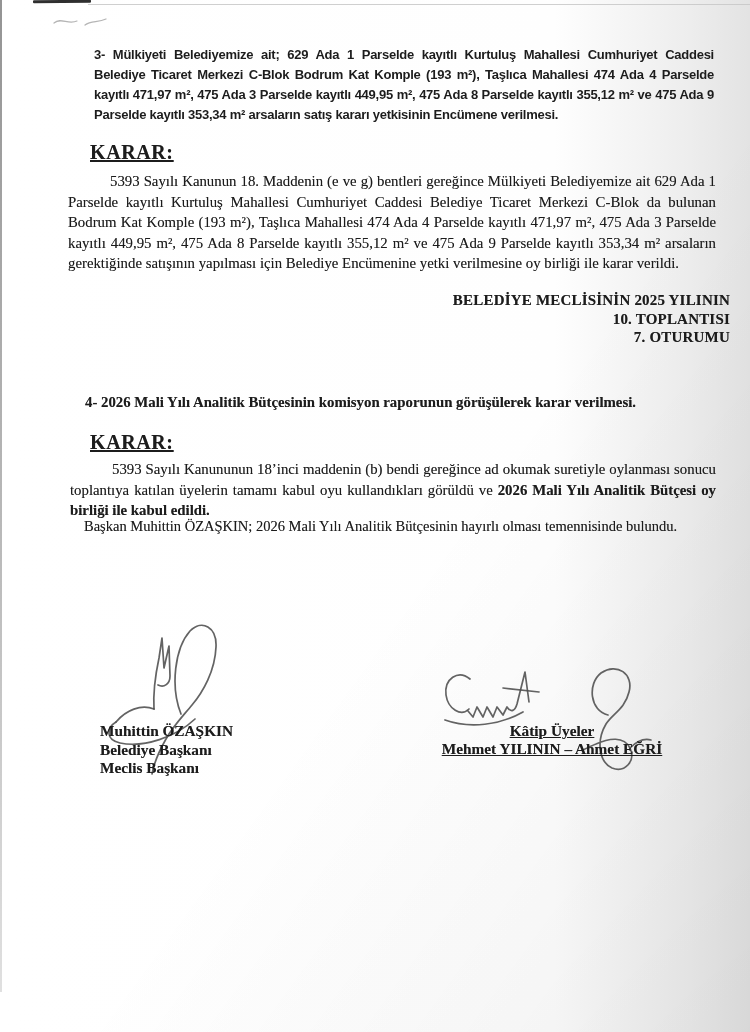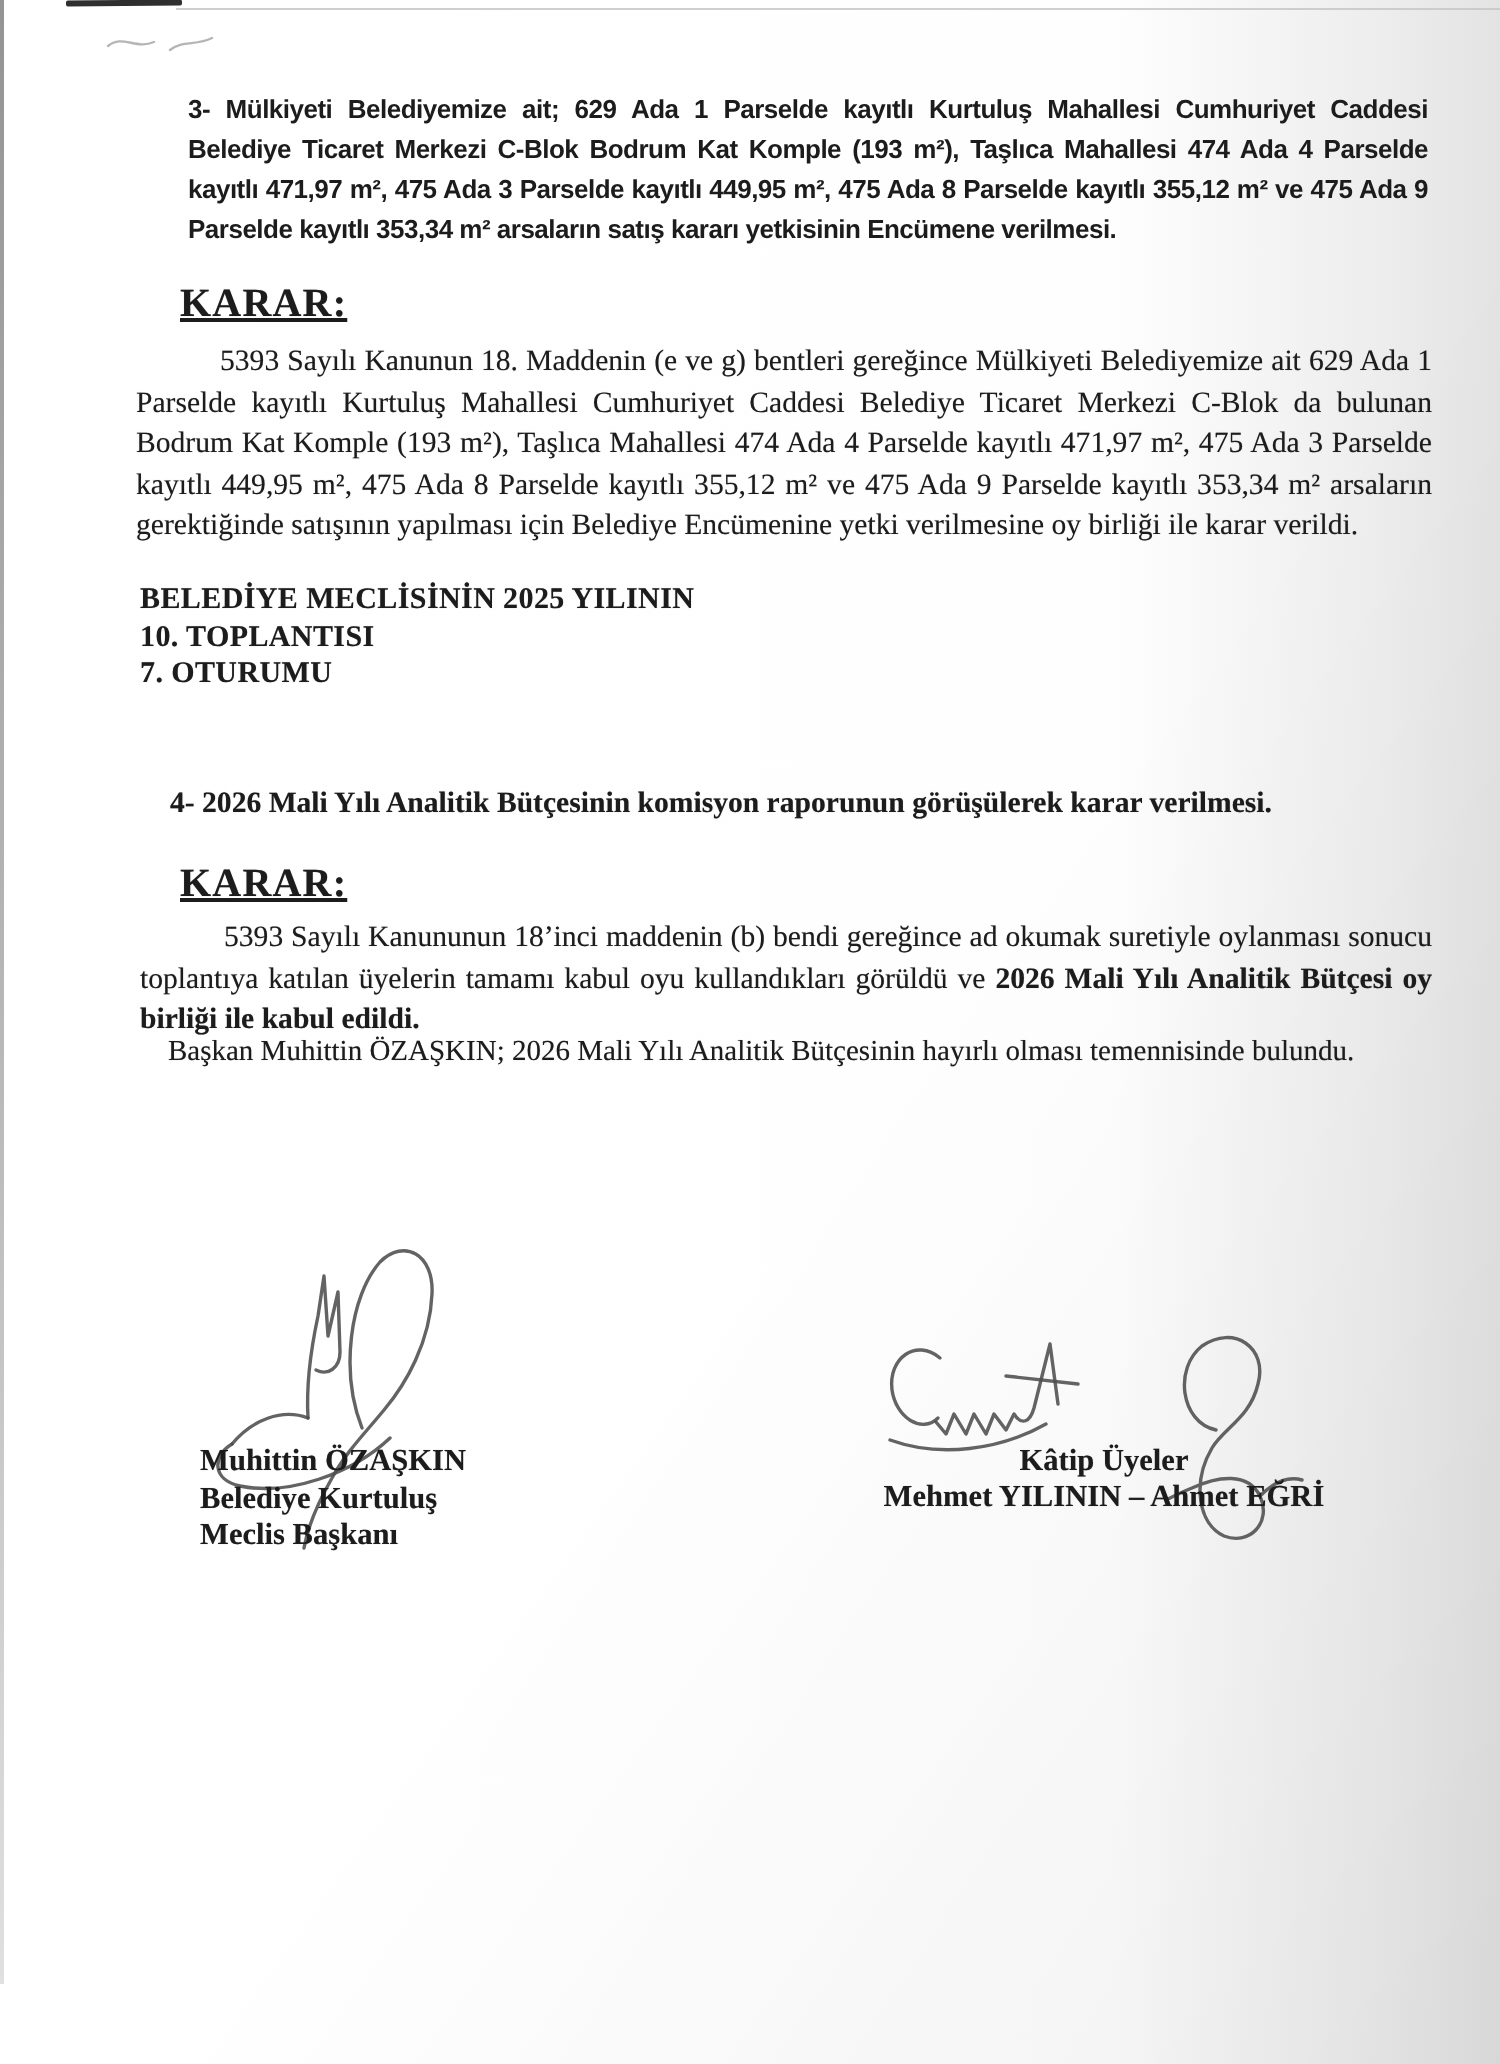--- a/index.html
+++ b/index.html
@@ -44,28 +44,28 @@
   .serif-body {
     font-size: 14.8px; line-height: 20.5px;
     text-align: justify;
   }
   .karar-heading {
     font-size: 20px; font-weight: bold;
     text-decoration: underline;
     letter-spacing: 0.6px;
   }
   .session-heading {
-    text-align: left; font-weight: bold;
+    text-align: right; font-weight: bold;
     font-size: 15px; line-height: 18.5px;
     letter-spacing: 0.2px;
   }
   .item4-line { font-size: 14.8px; font-weight: bold; }
   .followup { font-size: 14.5px; text-indent: 14px; text-align: justify; }
   .sig-text { font-weight: bold; font-size: 15.3px; line-height: 18.5px; }
-  .sig-text-right { font-weight: bold; font-size: 15.3px; line-height: 17.5px; text-align: center; }
+  .sig-text-right { font-weight: bold; font-size: 15.3px; line-height: 17.5px; text-align: center; text-decoration: underline; }
   .indent1 { text-indent: 42px; }
   .ink { text-shadow: 0 0 0.4px rgba(20,20,20,0.45); }
   svg.sig { position: absolute; overflow: visible; }
   svg.sig path {
     fill: none; stroke: #4d4d4d; stroke-width: 1.7;
     stroke-linecap: round; stroke-linejoin: round; opacity: .88;
   }
   svg.squig path { fill: none; stroke: #b5b5b5; stroke-width: 1.2; stroke-linecap: round; }
 </style>
 </head>
@@ -102,21 +102,21 @@
 
 
   <svg class="sig" style="left:96px; top:614px;" width="150" height="165" viewBox="0 0 150 165">
     <path d="M 58 95 C 57 78 60 58 63 44 L 66 24 L 68 54 L 73 32 L 74 62 C 74 70 68 74 62 71"></path>
     <path d="M 85 100 C 74 72 79 34 94 17 C 106 5 121 13 120 33 C 119 57 107 78 96 91 C 87 102 77 112 70 125 C 62 139 58 149 56 160"></path>
     <path d="M 20 108 C 10 114 10 126 24 129 C 48 134 80 123 99 105"></path>
     <path d="M 20 108 C 30 96 45 90 58 95"></path>
   </svg>
   <div class="abs sig-text ink" style="left:100px; top:722px;">
     <div>Muhittin ÖZAŞKIN</div>
-    <div>Belediye Kurtuluş</div>
+    <div>Belediye Başkanı</div>
     <div>Meclis Başkanı</div>
   </div>
 
   <svg class="sig" style="left:438px; top:663px;" width="115" height="75" viewBox="0 0 115 75">
     <path d="M 32 16 C 20 6 6 16 8 32 C 10 46 23 54 31 46"></path>
     <path d="M 30 48 L 35 54 L 39 44 L 45 54 L 49 44 L 55 54 L 59 44 L 65 52 L 69 44 C 73 50 77 48 79 41 L 87 9 L 91 39"></path>
     <path d="M 65 25 L 101 29"></path>
     <path d="M 7 57 C 32 66 62 62 85 49"></path>
   </svg>
 

